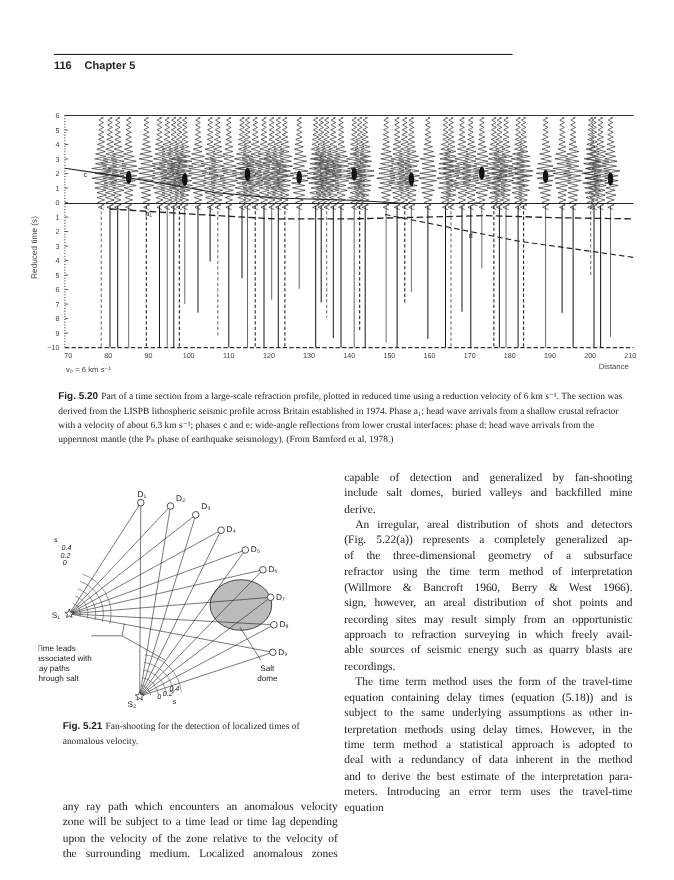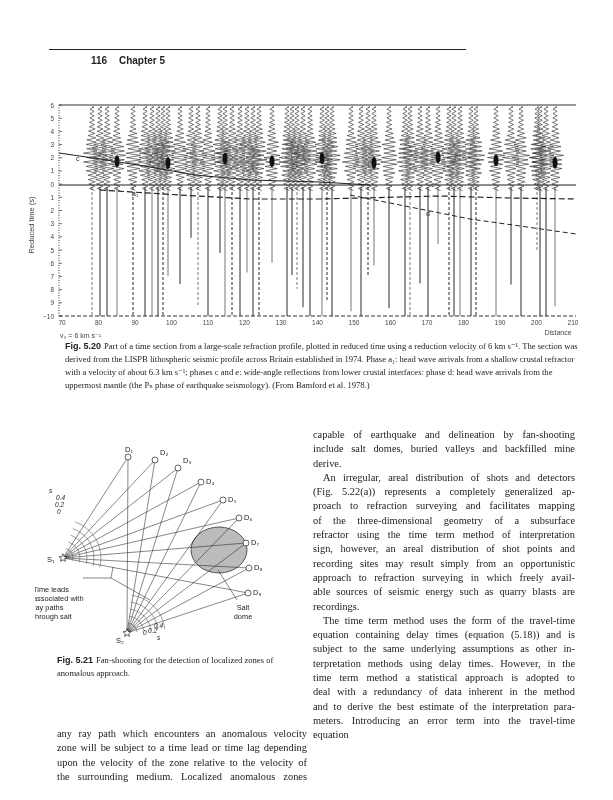--- a/index.html
+++ b/index.html
@@ -1,25 +1,25 @@
 <!DOCTYPE html>
 <html><head>
 <meta charset="utf-8">
 <style>
   html, body { margin:0; padding:0; background:#fff; }
   body { width:613px; height:800px; position:relative; overflow:hidden;
          font-family:"Liberation Serif","DejaVu Serif",serif; color:#222; }
   .rule { position:absolute; left:49px; top:49px; width:417px; height:1px; background:#222; }
   .runhead { position:absolute; left:49px; top:55px; font-family:"Liberation Sans","DejaVu Sans",sans-serif;
-             font-weight:bold; font-size:10px; color:#222;margin-left:42px; }
+             font-weight:bold; font-size:10px; color:#222; }
   .runhead .pg { margin-right:9px; }
   #fig520 { position:absolute; left:20px; top:95px; width:580px; height:250px; }
   .cap { position:absolute; font-size:8.6px; line-height:13px; color:#222; }
   .cap b { font-family:"Liberation Sans","DejaVu Sans",sans-serif; font-size:9px; margin-right:3px; }
-  #cap520 { left:53px; top:340px; width:520px;margin-left:12px; }
+  #cap520 { left:53px; top:354px; width:520px; }
   #fig521 { position:absolute; left:35px; top:430px; width:270px; height:215px; }
   #cap521 { left:57px; top:654px; width:250px; }
   .col { position:absolute; font-size:10.4px; line-height:14.3px; color:#222; text-align:justify; }
   #colL { left:57px; top:727px; width:250px; }
   #colR { left:313px; top:428px; width:262px; }
   .col .line { display:block; text-align:justify; text-align-last:justify; white-space:nowrap; }
   .col .line.last { text-align-last:left; }
   .col .line.ind { padding-left:10px; }
   svg text { font-family:"Liberation Sans","DejaVu Sans",sans-serif; }
 </style>
@@ -302,45 +302,45 @@
     <text x="-2" y="189" font-size="7.4" fill="#222">through salt</text>
   </g>
   <g>
     <line x1="183" y1="140" x2="202" y2="170" stroke="#333" stroke-width="0.6"></line>
     <text x="208" y="180" font-size="7.4" fill="#222" text-anchor="middle">Salt</text>
     <text x="208" y="189" font-size="7.4" fill="#222" text-anchor="middle">dome</text>
   </g>
 </svg>
 
 <div class="cap" id="cap521">
-  <b>Fig. 5.21</b><span>Fan-shooting for the detection of localized zones of anomalous approach.</span>
+  <b>Fig. 5.21</b><span>Fan-shooting for the detection of localized times of anomalous velocity.</span>
 </div>
 
 <div class="col" id="colL">
     <span class="line">any ray path which encounters an anomalous velocity</span>
     <span class="line">zone will be subject to a time lead or time lag depending</span>
     <span class="line">upon the velocity of the zone relative to the velocity of</span>
     <span class="line">the surrounding medium. Localized anomalous zones</span>
   </div>
 <div class="col" id="colR">
-    <span class="line">capable of earthquake and delineation by fan-shooting</span>
+    <span class="line">capable of detection and generalized by fan-shooting</span>
     <span class="line">include salt domes, buried valleys and backfilled mine</span>
     <span class="line last">derive.</span>
     <span class="line ind">An irregular, areal distribution of shots and detectors</span>
     <span class="line">(Fig. 5.22(a)) represents a completely generalized ap-</span>
-    <span class="line">proach to refraction surveying and facilitates mapping</span>
     <span class="line">of the three-dimensional geometry of a subsurface</span>
     <span class="line">refractor using the time term method of interpretation</span>
+    <span class="line">(Willmore &amp; Bancroft 1960, Berry &amp; West 1966).</span>
     <span class="line">sign, however, an areal distribution of shot points and</span>
     <span class="line">recording sites may result simply from an opportunistic</span>
     <span class="line">approach to refraction surveying in which freely avail-</span>
     <span class="line">able sources of seismic energy such as quarry blasts are</span>
     <span class="line last">recordings.</span>
     <span class="line ind">The time term method uses the form of the travel-time</span>
     <span class="line">equation containing delay times (equation (5.18)) and is</span>
     <span class="line">subject to the same underlying assumptions as other in-</span>
     <span class="line">terpretation methods using delay times. However, in the</span>
     <span class="line">time term method a statistical approach is adopted to</span>
     <span class="line">deal with a redundancy of data inherent in the method</span>
     <span class="line">and to derive the best estimate of the interpretation para-</span>
-    <span class="line">meters. Introducing an error term into the travel-time</span>
+    <span class="line">meters. Introducing an error term uses the travel-time</span>
     <span class="line last">equation</span>
   </div>
 
 </body></html>

